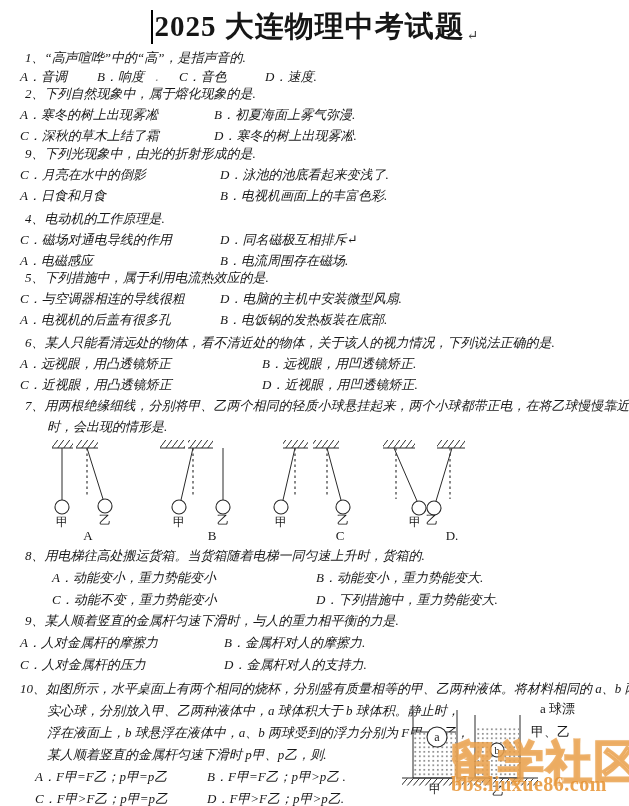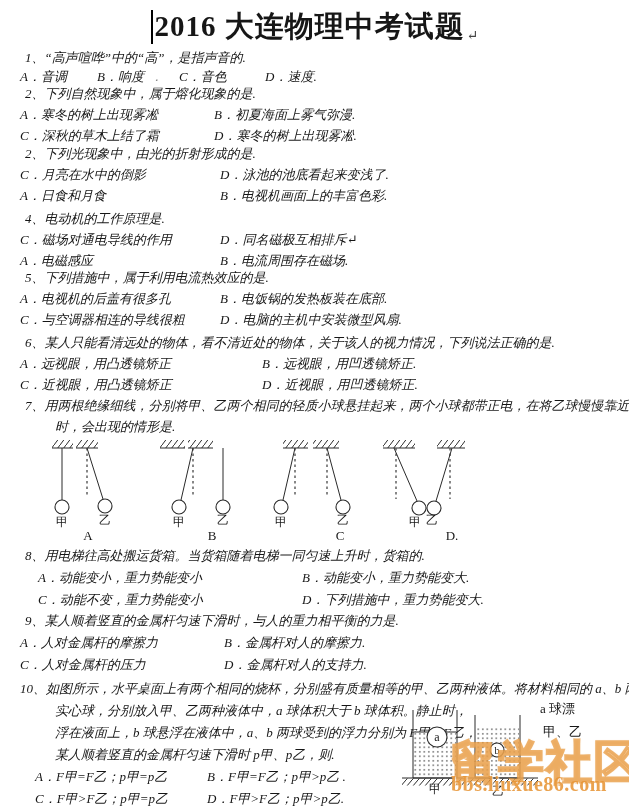--- a/index.html
+++ b/index.html
@@ -14,23 +14,23 @@
   .title-text{font-size:29px;font-weight:bold;letter-spacing:1px;white-space:nowrap;}
   .cursor{display:inline-block;width:2px;height:34px;background:#000;margin-right:2px;}
   .ret{font-size:14px;color:#444;margin-left:2px;align-self:flex-end;padding-bottom:4px;}
 
   .q{position:absolute;left:0;right:0;}
   .q .line{height:21px;line-height:21px;white-space:nowrap;font-style:italic;}
   .q1 .line{height:19px;line-height:19px;}
   .q8 .line,.q9 .line,.q10 .line{height:22px;line-height:22px;}
   .stem{padding-left:25px;}
   .stem-10{padding-left:20px;}
-  .cont{padding-left:47px;margin-left:8px;}
+  .cont{padding-left:47px;}
   .opts{padding-left:20px;}
-  .q8 .opts{padding-left:38px;}
+  .q8 .opts{padding-left:52px;}
   .q10 .opts{padding-left:35px;}
   .o{display:inline-block;white-space:nowrap;vertical-align:top;}
   .q1 .oa{width:77px;} .q1 .ob{width:53px;} .q1 .stray{width:29px;color:#8a8a8a;} .q1 .oc{width:86px;}
   .q2 .oa{width:194px;}
   .q3 .oa,.q4 .oa,.q5 .oa{width:200px;}
   .q6 .oa{width:242px;}
   .q8 .oa{width:264px;}
   .q9 .oa{width:204px;}
   .q10 .oa{width:172px;}
 
@@ -38,21 +38,21 @@
   .fig10{position:absolute;left:400px;top:696px;width:140px;height:102px;}
   svg line,svg path{stroke:#2a2a2a;stroke-width:1;fill:none;}
   svg .dash{stroke:#555;stroke-width:1.4;stroke-dasharray:2.5,3;}
   svg circle.ball{fill:#fff;stroke:#2a2a2a;stroke-width:1.1;}
   svg text{fill:#161616;font-family:"Liberation Serif","DejaVu Serif",serif;font-size:12px;text-anchor:middle;}
   svg text.let{font-size:13px;}
   svg text.small{font-size:10px;}
 
   .wrapfrag{position:absolute;white-space:nowrap;height:22px;line-height:22px;}
   .wrap1{left:540px;top:698px;}
-  .wrap2{left:543px;top:721px;}
+  .wrap2{left:531px;top:721px;}
 
   .wm-big{
     position:absolute;left:450px;top:732px;width:200px;height:60px;
     font-size:46px;font-weight:bold;letter-spacing:2px;white-space:nowrap;
     color:rgba(255,253,248,0.35);
     -webkit-text-stroke:2px rgba(231,150,55,0.70);
     text-shadow:0 0 2px rgba(231,150,55,0.45);
   }
   .wm-url{
     position:absolute;left:451px;top:772px;height:24px;line-height:24px;
@@ -61,21 +61,21 @@
     text-shadow:1px 1px 1px rgba(255,255,255,0.8);
   }
 </style>
 </head>
 <body>
 
 <div class="page">
 
   <div class="title-row">
     <span class="cursor"></span>
-    <span class="title-text">2016 大连物理中考试题</span>
+    <span class="title-text">2025 大连物理中考试题</span>
     <span class="ret">↵</span>
   </div>
 
   <section class="q q1" style="top:48px">
     <div class="line stem">1、“高声喧哗”中的“高”，是指声音的.</div>
     <div class="line opts">
       <span class="o oa">A．音调</span><span class="o ob">B．响度</span><span class="o stray">．</span><span class="o oc">C．音色</span><span class="o">D．速度.</span>
     </div>
   </section>
 
@@ -83,21 +83,21 @@
     <div class="line stem">2、下列自然现象中，属于熔化现象的是.</div>
     <div class="line opts">
       <span class="o oa">A．寒冬的树上出现雾凇</span><span class="o">B．初夏海面上雾气弥漫.</span>
     </div>
     <div class="line opts">
       <span class="o oa">C．深秋的草木上结了霜</span><span class="o">D．寒冬的树上出现雾凇.</span>
     </div>
   </section>
 
   <section class="q q3" style="top:143px">
-    <div class="line stem">2、下列光现象中，由光的折射形成的是.</div>
+    <div class="line stem">9、下列光现象中，由光的折射形成的是.</div>
     <div class="line opts">
       <span class="o oa">C．月亮在水中的倒影</span><span class="o">D．泳池的池底看起来变浅了.</span>
     </div>
     <div class="line opts">
       <span class="o oa">A．日食和月食</span><span class="o">B．电视机画面上的丰富色彩.</span>
     </div>
   </section>
 
   <section class="q q4" style="top:208px">
     <div class="line stem">4、电动机的工作原理是.</div>
@@ -105,24 +105,24 @@
       <span class="o oa">C．磁场对通电导线的作用</span><span class="o">D．同名磁极互相排斥↵</span>
     </div>
     <div class="line opts">
       <span class="o oa">A．电磁感应</span><span class="o">B．电流周围存在磁场.</span>
     </div>
   </section>
 
   <section class="q q5" style="top:267px">
     <div class="line stem">5、下列措施中，属于利用电流热效应的是.</div>
     <div class="line opts">
+      <span class="o oa">C．与空调器相连的导线很粗</span><span class="o">D．电脑的主机中安装微型风扇.</span>
+    </div>
+    <div class="line opts">
       <span class="o oa">A．电视机的后盖有很多孔</span><span class="o">B．电饭锅的发热板装在底部.</span>
-    </div>
-    <div class="line opts">
-      <span class="o oa">C．与空调器相连的导线很粗</span><span class="o">D．电脑的主机中安装微型风扇.</span>
     </div>
   </section>
 
   <section class="q q6" style="top:332px">
     <div class="line stem">6、某人只能看清远处的物体，看不清近处的物体，关于该人的视力情况，下列说法正确的是.</div>
     <div class="line opts">
       <span class="o oa">A．远视眼，用凸透镜矫正</span><span class="o">B．远视眼，用凹透镜矫正.</span>
     </div>
     <div class="line opts">
       <span class="o oa">C．近视眼，用凸透镜矫正</span><span class="o">D．近视眼，用凹透镜矫正.</span>

